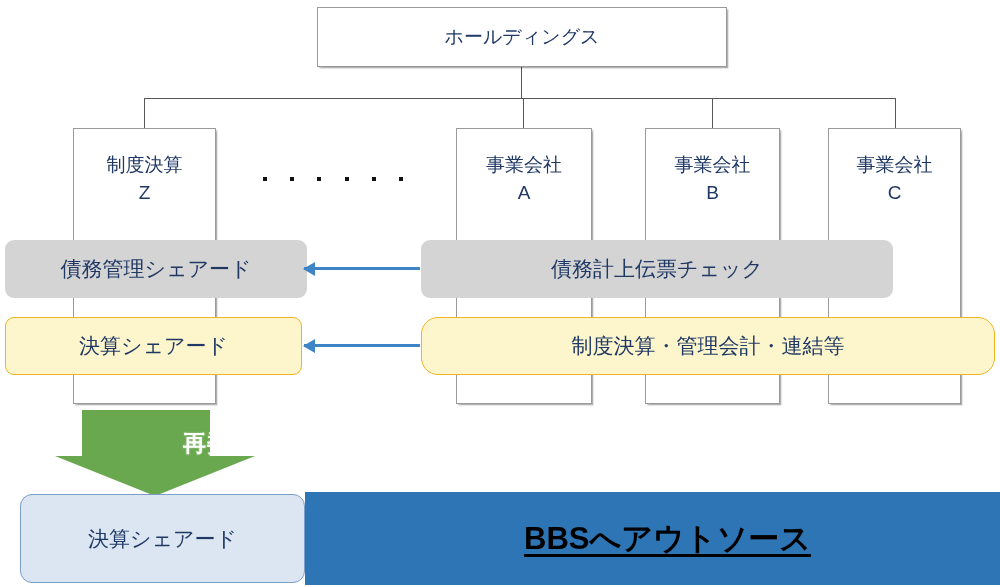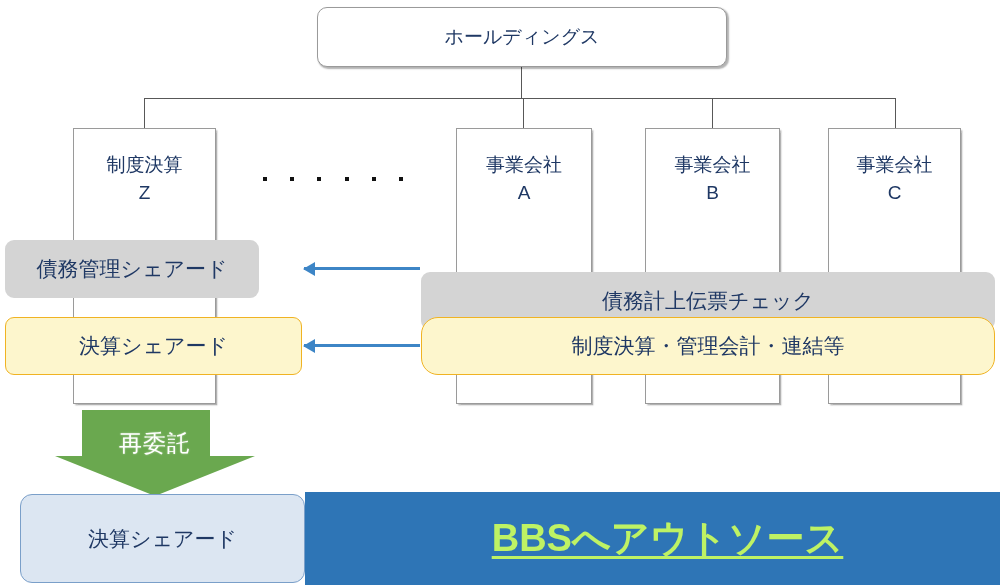--- a/index.html
+++ b/index.html
@@ -108,42 +108,42 @@
   
   .garrow {
     position: absolute;
     z-index: 5;
   }
   .garrow svg { display: block; }
   .garrow .gtext {
     position: absolute;
     left: 0; right: 0;
     top: 18px;
-    text-align: center;
+    text-align: right;
     color: #ffffff;
     font-size: 23px;
-    font-weight: normal;
+    font-weight: bold;
     letter-spacing: 1px;
     text-shadow: 0 0 2px rgba(255,255,255,0.55);
   }
 
   
   .outsource-bar {
     position: absolute;
     box-sizing: border-box;
     background: #2e75b6;
     display: flex;
     align-items: center;
     z-index: 8;
   }
   .outsource-bar .otext {
     width: 100%;
     text-align: center;
-    color: #bef264;
-    font-size: 38px;
+    color: #000000;
+    font-size: 31px;
     font-weight: bold;
     text-decoration: underline;
     text-underline-offset: 5px;
     padding-left: 30px;
     box-sizing: border-box;
   }
   .lightbox {
     position: absolute;
     box-sizing: border-box;
     background: #dce6f2;
@@ -162,21 +162,21 @@
 
 <div id="stage">
 
   <div class="line vline" style="left:521px; top:67px; width:1px; height:32px;"></div>
   <div class="line hline" style="left:144px; top:98px; width:752px; height:1px;"></div>
   <div class="line vline" style="left:144px; top:98px; height:30px;"></div>
   <div class="line vline" style="left:523px; top:98px; height:30px;"></div>
   <div class="line vline" style="left:712px; top:98px; height:30px;"></div>
   <div class="line vline" style="left:895px; top:98px; height:30px;"></div>
 
-  <div class="orgbox top" style="left:317px; top:7px; width:410px; height:60px;border-radius:10px;">
+  <div class="orgbox top" style="left:317px; top:7px; width:410px; height:60px;">
     <span class="lbl">ホールディングス</span>
   </div>
 
   <div class="orgbox" style="left:73px; top:128px; width:143px; height:276px;">
     <span class="lbl">制度決算
 Z</span>
   </div>
 
   <div class="orgbox" style="left:456px; top:128px; width:136px; height:276px;">
     <span class="lbl">事業会社
@@ -195,24 +195,24 @@
 
   <div class="dots" style="left:263px; top:176px; width:140px; height:6px;">
     <span class="dot"></span>
     <span class="dot"></span>
     <span class="dot"></span>
     <span class="dot"></span>
     <span class="dot"></span>
     <span class="dot"></span>
   </div>
 
-  <div class="band gray" style="left:5px; top:240px; width:254px; height:58px;">
+  <div class="band gray" style="left:5px; top:240px; width:302px; height:58px;">
     <span>債務管理シェアード</span>
   </div>
-  <div class="band gray" style="left:421px; top:240px; width:574px; height:58px;margin-top:32px;">
+  <div class="band gray" style="left:421px; top:240px; width:472px; height:58px;">
     <span>債務計上伝票チェック</span>
   </div>
   <div class="barrow" style="left:304px; top:267px; width:116px;"></div>
 
   <div class="band yellow" style="left:5px; top:317px; width:297px; height:58px;">
     <span>決算シェアード</span>
   </div>
   <div class="band yellow" style="left:421px; top:317px; width:574px; height:58px;border-radius:17px;">
     <span>制度決算・管理会計・連結等</span>
   </div>

